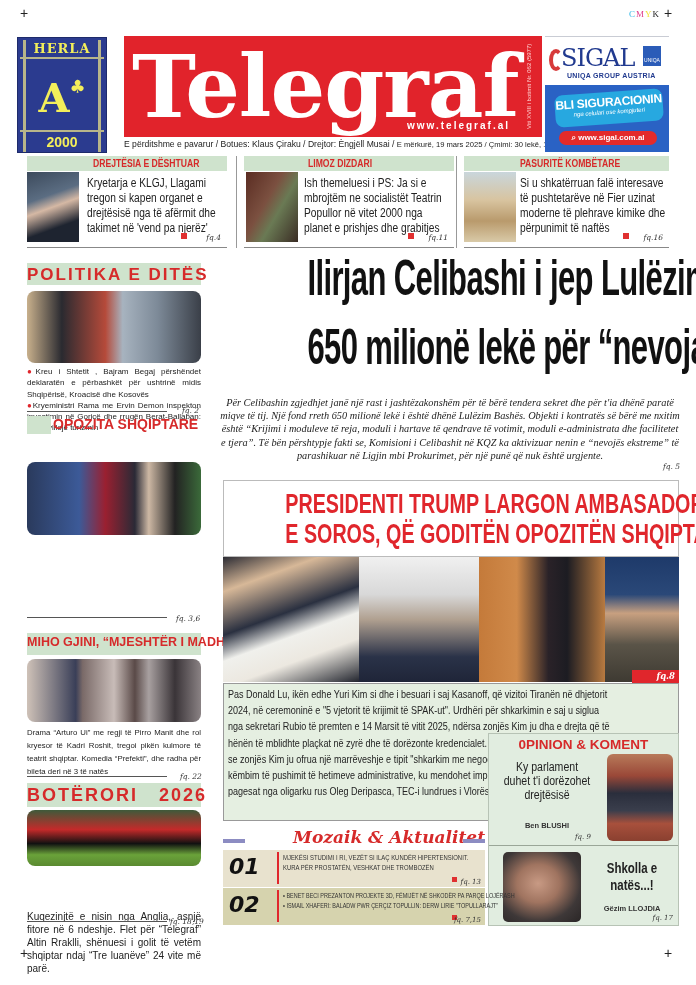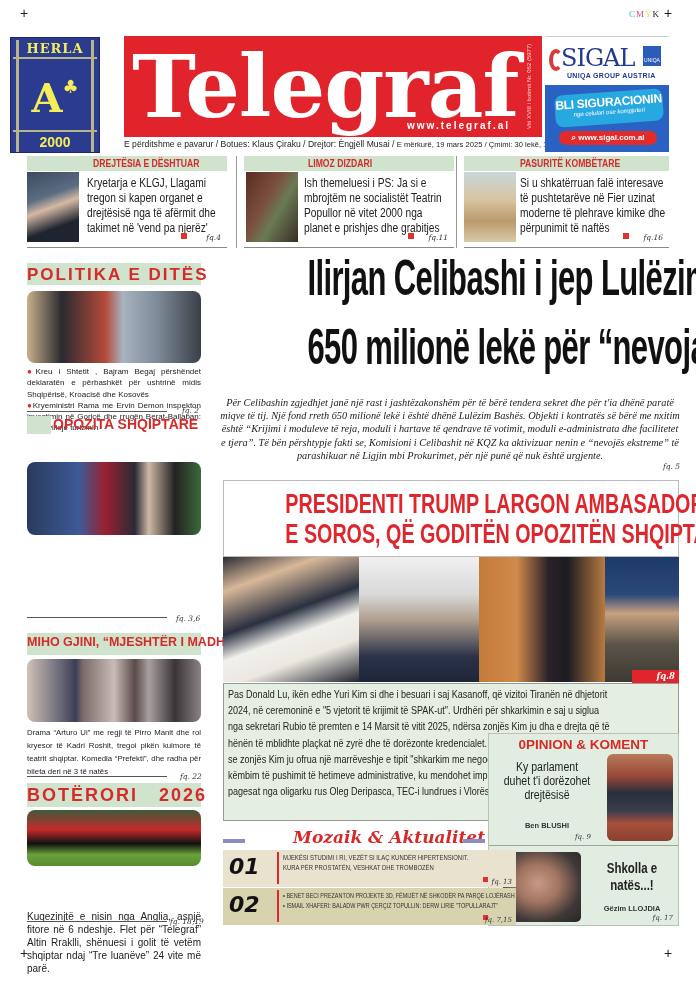--- a/index.html
+++ b/index.html
@@ -3,21 +3,21 @@
 <meta charset="utf-8">
 <style>
   * { box-sizing: border-box; margin: 0; padding: 0; }
   html, body { width: 696px; height: 985px; background: #ffffff; overflow: hidden; }
   body { position: relative; font-family: "Liberation Sans", sans-serif; color: #222; }
   .abs { position: absolute; }
   .reg { font-size: 14px; color: #222; line-height: 1; }
   .cmyk { font-family: "Liberation Serif", serif; font-size: 9px; letter-spacing: 1px; }
 
   
-  .herla { left: 10px; top: 37px; width: 90px; height: 116px; background: #2b3b8f; border: 1px solid #1d2a6a; padding-left: 12px; }
+  .herla { left: 17px; top: 37px; width: 90px; height: 116px; background: #2b3b8f; border: 1px solid #1d2a6a; padding-left: 12px; }
   .herla .bar { position: absolute; background: #b8b58a; }
   .herla .top { position: absolute; left: 0; right: 0; top: 3px; text-align: center; font-family: "DejaVu Serif", serif; font-weight: bold; font-size: 13px; color: #f3ee5a; letter-spacing: 1px; }
   .herla .mid { position: absolute; left: 0; right: 0; top: 40px; text-align: center; font-family: "DejaVu Serif", serif; font-weight: bold; font-size: 40px; color: #f3ee5a; line-height: 1; }
   .herla .bot { position: absolute; left: 0; right: 0; bottom: 2px; text-align: center; font-family: "Liberation Sans", sans-serif; font-weight: bold; font-size: 14px; color: #f3ee5a; }
   .redbox { left: 124px; top: 36px; width: 418px; height: 101px; background: #e1232b; }
   .logo { position: absolute; left: 8px; top: 8px; font-family: "DejaVu Serif", serif; font-weight: bold; font-size: 86px; color: #fff; letter-spacing: -1px; line-height: 1; }
   .url { position: absolute; right: 32px; bottom: 6px; font-size: 10px; font-weight: bold; color: #fff; letter-spacing: 2px; }
   .vert { position: absolute; right: 2px; top: 6px; width: 14px; height: 88px; writing-mode: vertical-rl; transform: rotate(180deg); font-size: 6px; color: #ffd2d2; text-align: center; }
   .subline { left: 124px; top: 139px; width: 418px; font-size: 8.6px; color: #222; white-space: nowrap; }
   .subline .date { font-size: 7.6px; }
@@ -77,21 +77,21 @@
   .opsep { position: absolute; left: 0; right: 0; top: 111px; height: 1px; background: #9aa698; }
   .op2pic { position: absolute; left: 14px; top: 118px; width: 78px; height: 70px; border-radius: 5px; overflow: hidden; }
   .op2 { position: absolute; left: 100px; top: 126px; width: 86px; text-align: center; font-size: 14px; line-height: 17px; color: #222; font-weight: bold; transform: scaleX(0.82); }
   .op2a { position: absolute; left: 100px; top: 170px; width: 86px; text-align: center; font-size: 7.5px; font-weight: bold; color: #333; }
   .op2fq { position: absolute; right: 5px; bottom: 3px; font-family: "DejaVu Serif", serif; font-style: italic; font-size: 7px; color: #333; }
 
   
   .moztitle { left: 223px; top: 827px; width: 262px; height: 22px; }
   .moztitle .t { position: absolute; left: 0; right: 0; top: 0; text-align: right; font-family: "DejaVu Serif", serif; font-style: italic; font-weight: bold; font-size: 17px; color: #d62a2a; }
   .moztitle .l { position: absolute; top: 12px; width: 22px; height: 4px; background: #8c8cc2; }
-  .mozrow { left: 223px; width: 293px; height: 37px; }
+  .mozrow { left: 223px; width: 262px; height: 37px; }
   .mozrow .num { position: absolute; left: 6px; top: 4px; font-family: "DejaVu Sans", sans-serif; font-weight: bold; font-style: italic; font-size: 22px; color: #111; }
   .mozrow .vbar { position: absolute; left: 54px; top: 2px; width: 2px; height: 32px; background: #e0262c; }
   .mozrow .lines { position: absolute; left: 60px; top: 3px; width: 220px; font-size: 7.6px; line-height: 10px; color: #333; transform: scaleX(0.78); transform-origin: left top; white-space: nowrap; }
   .mozrow .sq { position: absolute; right: 28px; bottom: 5px; width: 5px; height: 5px; background: #e03030; }
   .mozrow .fq { position: absolute; right: 4px; bottom: 1px; font-family: "DejaVu Serif", serif; font-style: italic; font-size: 7px; color: #333; }
 
   .photo-grad { width: 100%; height: 100%; }
 </style>
 </head>
 <body>

